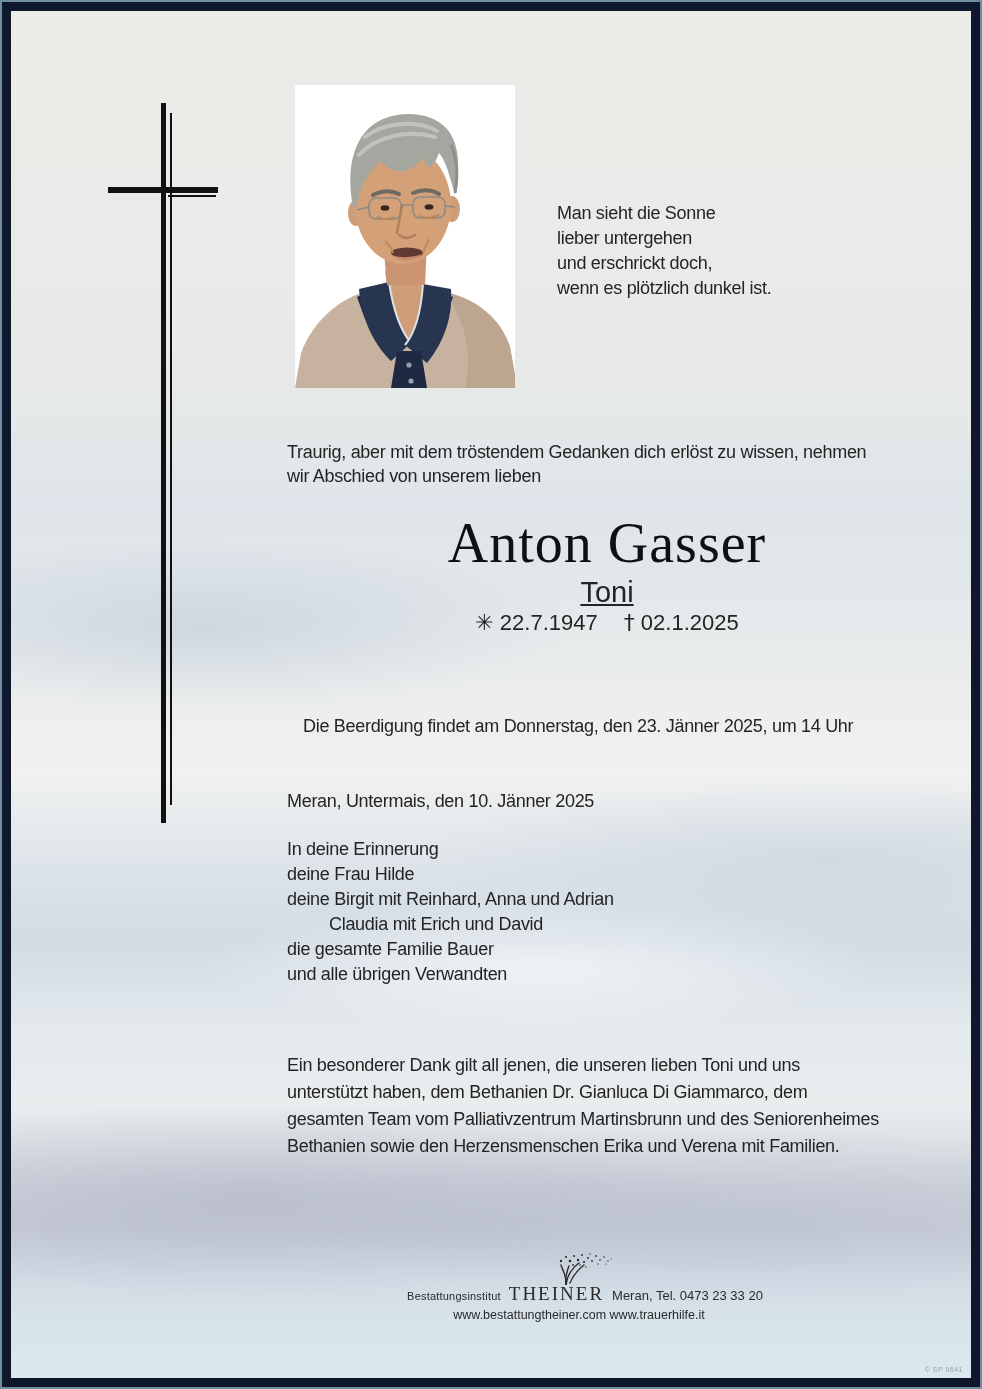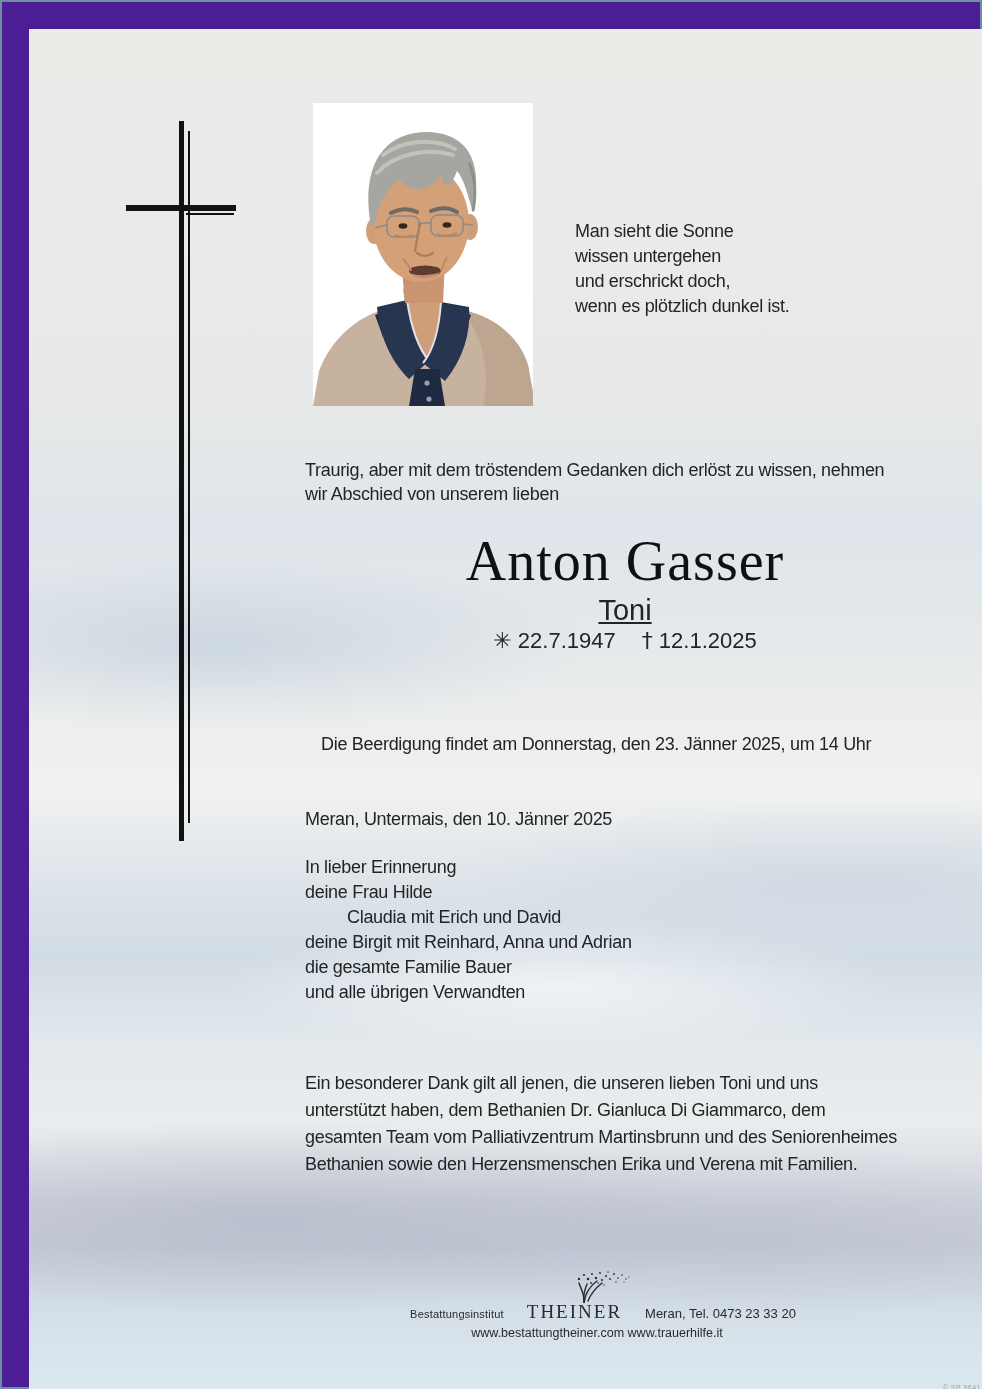--- a/index.html
+++ b/index.html
@@ -1,17 +1,17 @@
 <!DOCTYPE html>
 <html><head>
 <meta charset="utf-8">
 <style>
   html,body{margin:0;padding:0;background:#fff;}
   body{width:982px;height:1389px;font-family:"Liberation Sans",sans-serif;}
-  .sheet{box-sizing:border-box;width:982px;height:1389px;border:2px solid #6e8ea1;background:#4c1d95;padding:27px;}
+  .sheet{box-sizing:border-box;width:982px;height:1389px;border:2px solid #6e8ea1;background:#0f172a;padding:9px;}
   .inner{position:relative;width:960px;height:1367px;overflow:hidden;
     background:
       radial-gradient(55% 9% at 20% 45%, rgba(186,201,216,.55), transparent 70%),
       radial-gradient(60% 8% at 85% 62%, rgba(196,208,220,.50), transparent 70%),
       radial-gradient(50% 7% at 55% 70%, rgba(255,255,255,.60), transparent 70%),
       radial-gradient(70% 10% at 25% 87%, rgba(166,170,190,.45), transparent 70%),
       radial-gradient(65% 9% at 75% 88%, rgba(175,180,198,.40), transparent 70%),
       linear-gradient(180deg,#ebece8 0%,#e9ebe8 18%,#e6e9e8 28%,#dfe5ea 36%,#e2e7ea 42%,
         #eceeed 50%,#f0f1f0 56%,#dce3e9 63%,#d2dce4 68%,#e2e8ec 74%,#eaedee 80%,
         #ced3dc 86%,#c8cdd8 89%,#d2dce5 93%,#d9e5ed 97%,#dce8f0 100%);
@@ -30,21 +30,21 @@
   .dates{font-size:22px;line-height:28px;color:#242424;letter-spacing:0;}
   .dates .sym{font-family:"DejaVu Sans","Liberation Sans",sans-serif;}
   .dates .death-group{margin-left:26px;}
   .funeral{left:292px;top:702px;line-height:26px;}
   .place-date{left:276px;top:777px;line-height:26px;}
   .mourners{left:276px;top:826px;line-height:25px;}
   .mourners .indent{padding-left:42px;}
   .thanks{left:276px;top:1041px;line-height:27px;}
   
   .tree{left:544px;top:1242px;}
-  .footer-line{left:574px;top:1272px;transform:translateX(-50%);display:flex;align-items:baseline;gap:23px;white-space:nowrap;color:#2a2a2a;}
+  .footer-line{left:574px;top:1272px;transform:translateX(-50%);display:flex;align-items:baseline;gap:8px;white-space:nowrap;color:#2a2a2a;}
   .institute{font-size:11px;letter-spacing:0.2px;}
   .brand{font-family:"Liberation Serif",serif;font-size:19px;letter-spacing:2px;}
   .contact{font-size:13px;}
   .websites{left:568px;top:1297px;transform:translateX(-50%);font-size:12.5px;color:#2a2a2a;white-space:nowrap;}
   .corner{right:8px;bottom:5px;font-size:7px;color:#9aa0a4;letter-spacing:0.5px;}
 </style>
 </head>
 <body>
 
 <div class="sheet">
@@ -105,49 +105,49 @@
         <path d="M107,120 L102,148 M104,150 Q111,156 120,150" stroke="#b07e57" stroke-width="2.4" fill="none" stroke-linecap="round"></path>
 
         <ellipse cx="112" cy="168" rx="16" ry="5.6" fill="#5e3a30"></ellipse>
         <path d="M96,170 Q112,181 128,169 Q112,175 96,170 Z" fill="#c68b6d"></path>
         <path d="M90,156 Q96,162 98,168 M134,154 Q130,162 128,168" stroke="#bc8a62" stroke-width="2" fill="none"></path>
       </svg>
     </div>
 
     <div class="abs body-text poem">
       <div class="line">Man sieht die Sonne</div>
-      <div class="line">wissen untergehen</div>
+      <div class="line">lieber untergehen</div>
       <div class="line">und erschrickt doch,</div>
       <div class="line">wenn es plötzlich dunkel ist.</div>
     </div>
 
     <div class="abs body-text intro">
       <div class="line">Traurig, aber mit dem tröstendem Gedanken dich erlöst zu wissen, nehmen</div>
       <div class="line">wir Abschied von unserem lieben</div>
     </div>
 
     <div class="abs name-block">
       <div class="deceased-name">Anton Gasser</div>
       <div class="nickname">Toni</div>
       <div class="dates">
-        <span><span class="sym">✳</span> <span>22.7.1947</span></span><span class="death-group"><span class="sym">†</span> <span>12.1.2025</span></span>
+        <span><span class="sym">✳</span> <span>22.7.1947</span></span><span class="death-group"><span class="sym">†</span> <span>02.1.2025</span></span>
       </div>
     </div>
 
     <div class="abs body-text funeral">
       <div class="line">Die Beerdigung findet am Donnerstag, den 23. Jänner 2025, um 14 Uhr</div>
     </div>
 
     <div class="abs body-text place-date line">Meran, Untermais, den 10. Jänner 2025</div>
 
     <div class="abs body-text mourners">
-      <div class="line">In lieber Erinnerung</div>
+      <div class="line">In deine Erinnerung</div>
       <div class="line">deine Frau Hilde</div>
+      <div class="line">deine Birgit mit Reinhard, Anna und Adrian</div>
       <div class="line indent">Claudia mit Erich und David</div>
-      <div class="line">deine Birgit mit Reinhard, Anna und Adrian</div>
       <div class="line">die gesamte Familie Bauer</div>
       <div class="line">und alle übrigen Verwandten</div>
     </div>
 
     <div class="abs body-text thanks">
       <div class="line">Ein besonderer Dank gilt all jenen, die unseren lieben Toni und uns</div>
       <div class="line">unterstützt haben, dem Bethanien Dr. Gianluca Di Giammarco, dem</div>
       <div class="line">gesamten Team vom Palliativzentrum Martinsbrunn und des Seniorenheimes</div>
       <div class="line">Bethanien sowie den Herzensmenschen Erika und Verena mit Familien.</div>
     </div>

